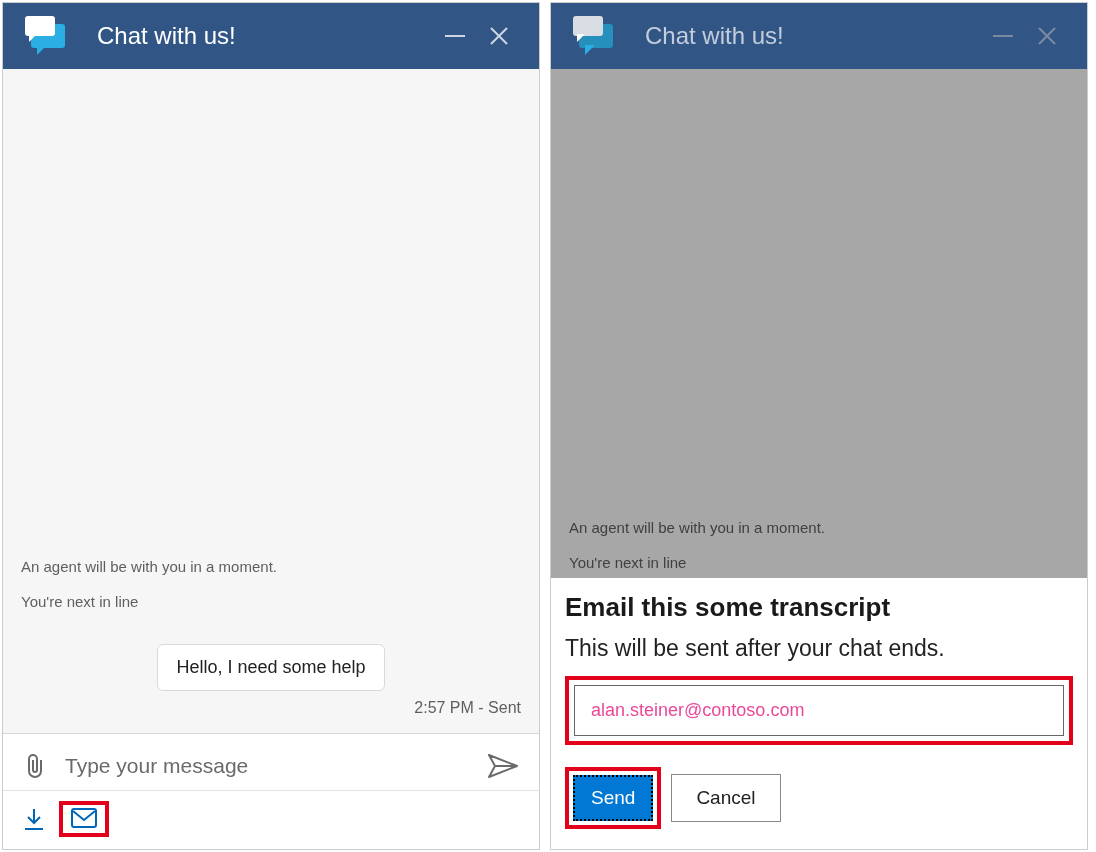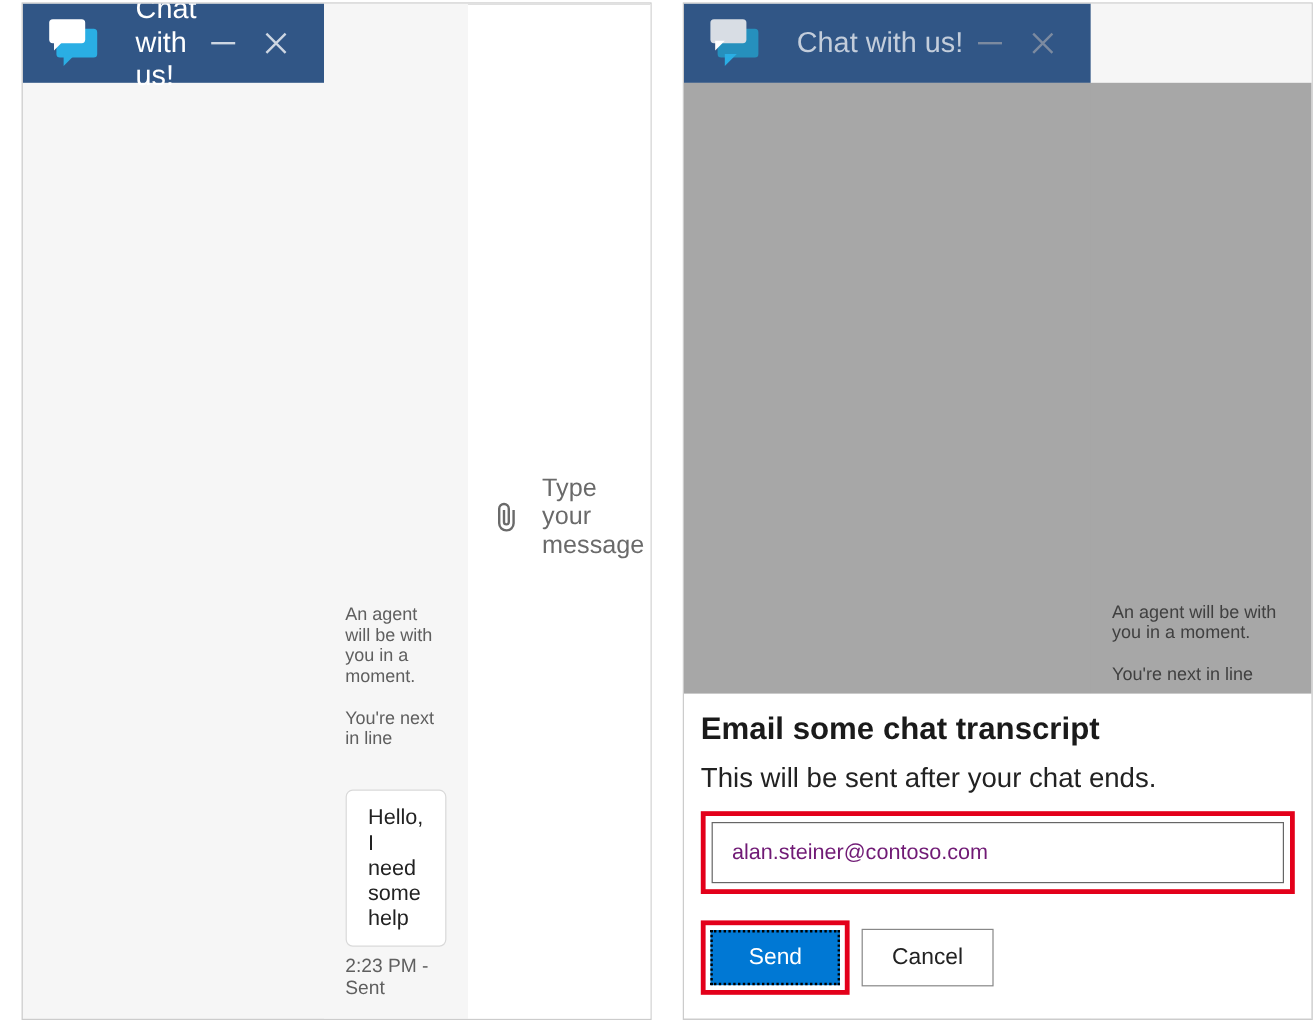--- a/index.html
+++ b/index.html
@@ -13,24 +13,23 @@
     display: flex;
     gap: 10px;
     padding: 2px;
   }
   .window {
     width: 538px;
     height: 848px;
     border: 1px solid #ccc;
     background: #f6f6f6;
     display: flex;
-    flex-direction: row;
+    flex-direction: column;
     position: relative;
     overflow: hidden;
-    margin-left: 16px;
   }
   .header {
     height: 66px;
     background: #315686;
     display: flex;
     align-items: center;
     padding: 0 18px 0 22px;
     color: #fff;
   }
   .chat-logo {
@@ -95,21 +94,21 @@
     flex-direction: column;
     justify-content: flex-end;
   }
   .sys-msg {
     color: #5f5f5f;
     font-size: 15px;
     margin-bottom: 18px;
   }
   .user-bubble-row {
     display: flex;
-    justify-content: flex-start;
+    justify-content: center;
     margin-top: 16px;
   }
   .user-bubble {
     background: #fff;
     border: 1px solid #d9d9d9;
     border-radius: 6px;
     padding: 12px 18px;
     font-size: 18px;
     color: #222;
   }
@@ -176,39 +175,39 @@
   .email-wrap {
     border: 4px solid #e3001a;
     padding: 5px;
     margin-bottom: 22px;
   }
   .email-input {
     width: 100%;
     border: 1px solid #666;
     padding: 14px 16px;
     font-size: 18px;
-    color: #701a75;
+    color: #ec4899;
     outline: none;
     font-family: inherit;
   }
   .btn-row {
     display: flex;
     gap: 10px;
     align-items: center;
   }
   .send-wrap {
     border: 4px solid #e3001a;
     padding: 4px;
   }
   .send-btn {
     background: #0078d4;
     color: #fff;
     border: 2px dotted #000;
     font-size: 19px;
-    padding: 10px 30px;
+    padding: 10px 16px;
     cursor: pointer;
     font-family: inherit;
   }
   .cancel-btn {
     background: #fff;
     border: 1px solid #888;
     font-size: 19px;
     padding: 12px 24px;
     cursor: pointer;
     font-family: inherit;
@@ -239,21 +238,21 @@
         </svg>
     </div>
   </div>
 
   <div class="chat-body">
     <div class="sys-msg">An agent will be with you in a moment.</div>
     <div class="sys-msg">You're next in line</div>
     <div class="user-bubble-row">
       <div class="user-bubble">Hello, I need some help</div>
     </div>
-    <div class="meta-row">2:23 PM - Sent</div>
+    <div class="meta-row">2:57 PM - Sent</div>
   </div>
 
   <div class="composer">
     <span class="paperclip">
       <svg width="24" height="28" viewBox="0 0 24 28">
         <path d="M18 8 v11 a6 6 0 0 1 -12 0 V7 a4 4 0 0 1 8 0 v11 a2 2 0 0 1 -4 0 V8" fill="none" stroke="#6a6a6a" stroke-width="2"></path>
       </svg>
     </span>
     <div class="grow">Type your message</div>
     <span class="sendicon">
@@ -297,21 +296,21 @@
 
   <div class="chat-body">
     <div class="sys-msg">An agent will be with you in a moment.</div>
     <div class="sys-msg">You're next in line</div>
     <div style="height:260px"></div>
   </div>
 
   <div class="overlay-dim"></div>
 
   <div class="dialog">
-    <h2 class="dlg-title">Email some chat transcript</h2>
+    <h2 class="dlg-title">Email this some transcript</h2>
     <p class="dlg-sub">This will be sent after your chat ends.</p>
     <div class="email-wrap">
       <input class="email-input" type="text" value="alan.steiner@contoso.com" style="">
     </div>
     <div class="btn-row">
       <span class="send-wrap">
         <button class="send-btn">Send</button>
       </span>
       <button class="cancel-btn">Cancel</button>
     </div>

